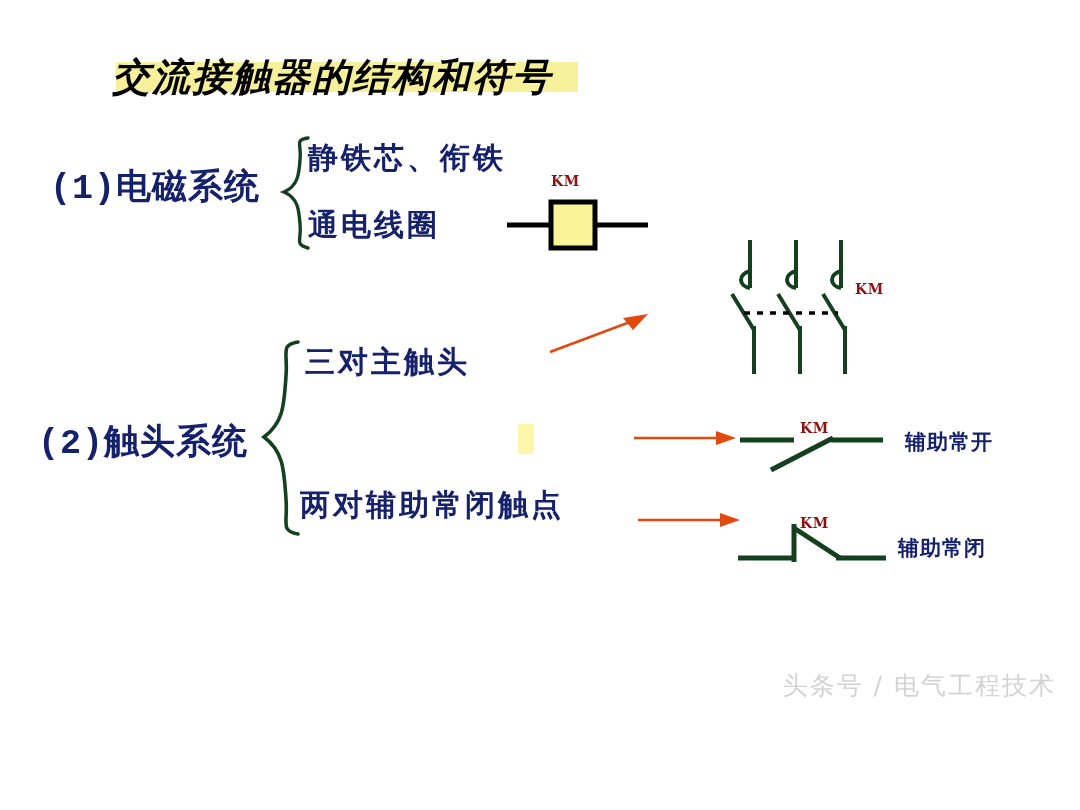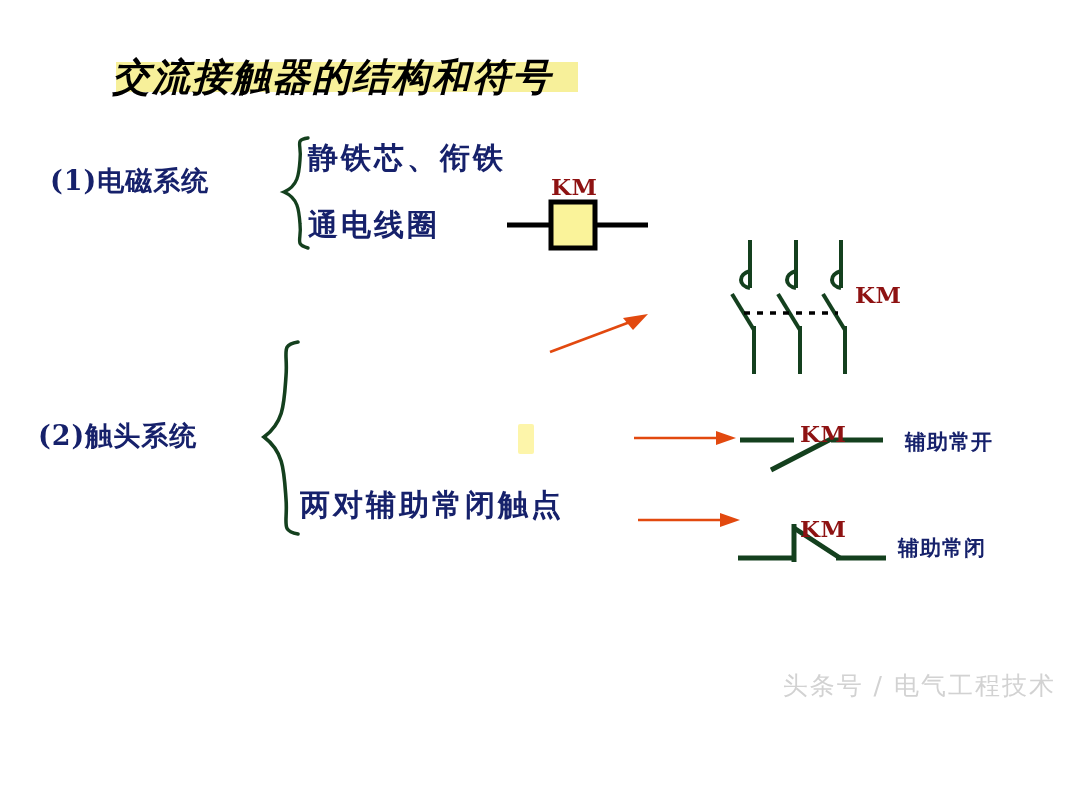--- a/index.html
+++ b/index.html
@@ -44,38 +44,39 @@
   
   .nv {
     position: absolute;
     color: #16216b;
     font-family: "DejaVu Serif", "Liberation Serif", serif;
     font-weight: bold;
     white-space: nowrap;
     z-index: 5;
   }
   .sect-label {
-    font-size: 27px;
+    font-size: 35px;
     letter-spacing: 1px;
+    font-family: Liberation Mono, monospace;
   }
   .branch {
     font-size: 30px;
     letter-spacing: 3px;
   }
   .sym-label {
     font-size: 21px;
     letter-spacing: 1px;
     font-weight: bold;
   }
   .km {
     position: absolute;
     color: #8e1212;
     font-family: "DejaVu Serif", "Liberation Serif", serif;
     font-weight: bold;
-    font-size: 23px;
+    font-size: 14px;
     letter-spacing: 0.5px;
     white-space: nowrap;
     z-index: 6;
   }
 
   
   #sect1-label  { left: 50px;  top: 163px; }
   #sect1-item1  { left: 308px; top: 138px; }
   #sect1-item2  { left: 308px; top: 205px; }
 
@@ -161,20 +162,21 @@
     <rect x="46" y="7" width="44" height="46" fill="#faf39a" stroke="#000000" stroke-width="5"></rect>
     <line x1="90" y1="30" x2="143" y2="30" stroke="#000000" stroke-width="5"></line>
   </svg>
 
   <div class="nv sect-label" id="sect2-label">(2)触头系统</div>
 
   <svg class="brace" id="brace2" width="48" height="200" viewBox="0 0 48 200">
     <path d="M 40 4 C 22 7 30 14 28 38 C 26 66 26 84 6 99 C 26 114 26 133 28 161 C 30 185 22 193 40 196" fill="none" stroke="#14401e" stroke-width="3.6" stroke-linecap="round"></path>
   </svg>
 
+  <div class="nv branch" id="sect2-item1">三对主触头</div>
   <div id="mini-highlight"></div>
   <div class="nv branch" id="sect2-item3">两对辅助常闭触点</div>
 
   <svg class="svgfig" id="arrow1" width="105" height="45" viewBox="0 0 105 45">
     <line x1="2" y1="42" x2="90" y2="9" stroke="#e2490f" stroke-width="2.6"></line>
     <polygon points="100,4 75,8 85,20" fill="#e2490f"></polygon>
   </svg>
 
   <svg class="svgfig" id="arrow2" width="110" height="24" viewBox="0 0 110 24">
     <line x1="2" y1="12" x2="88" y2="12" stroke="#e2490f" stroke-width="2.6"></line>

